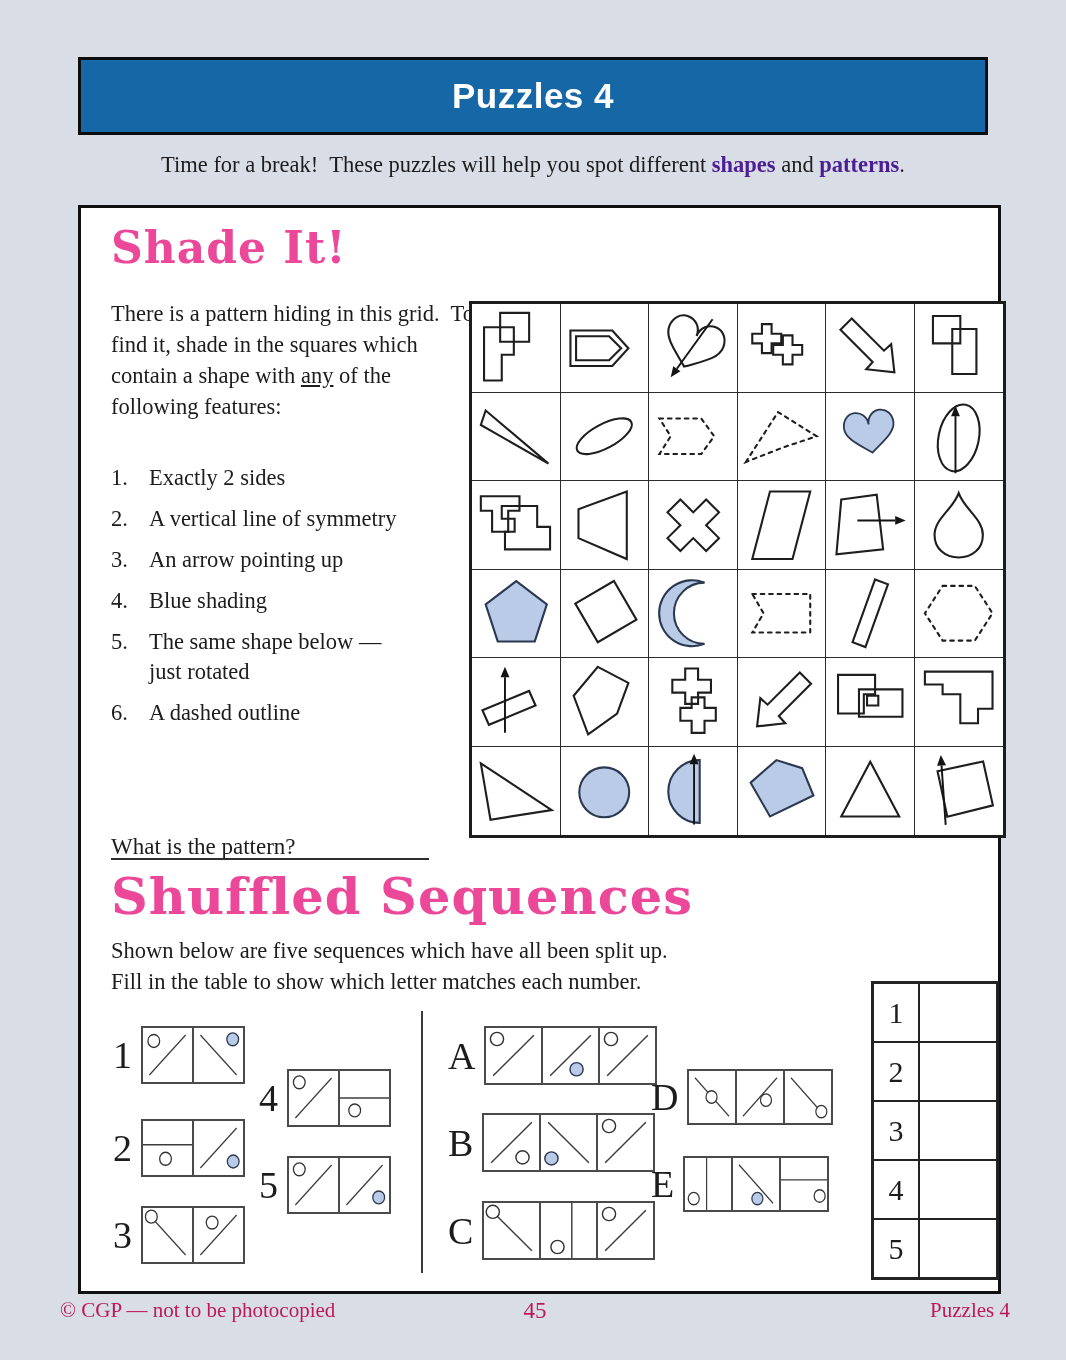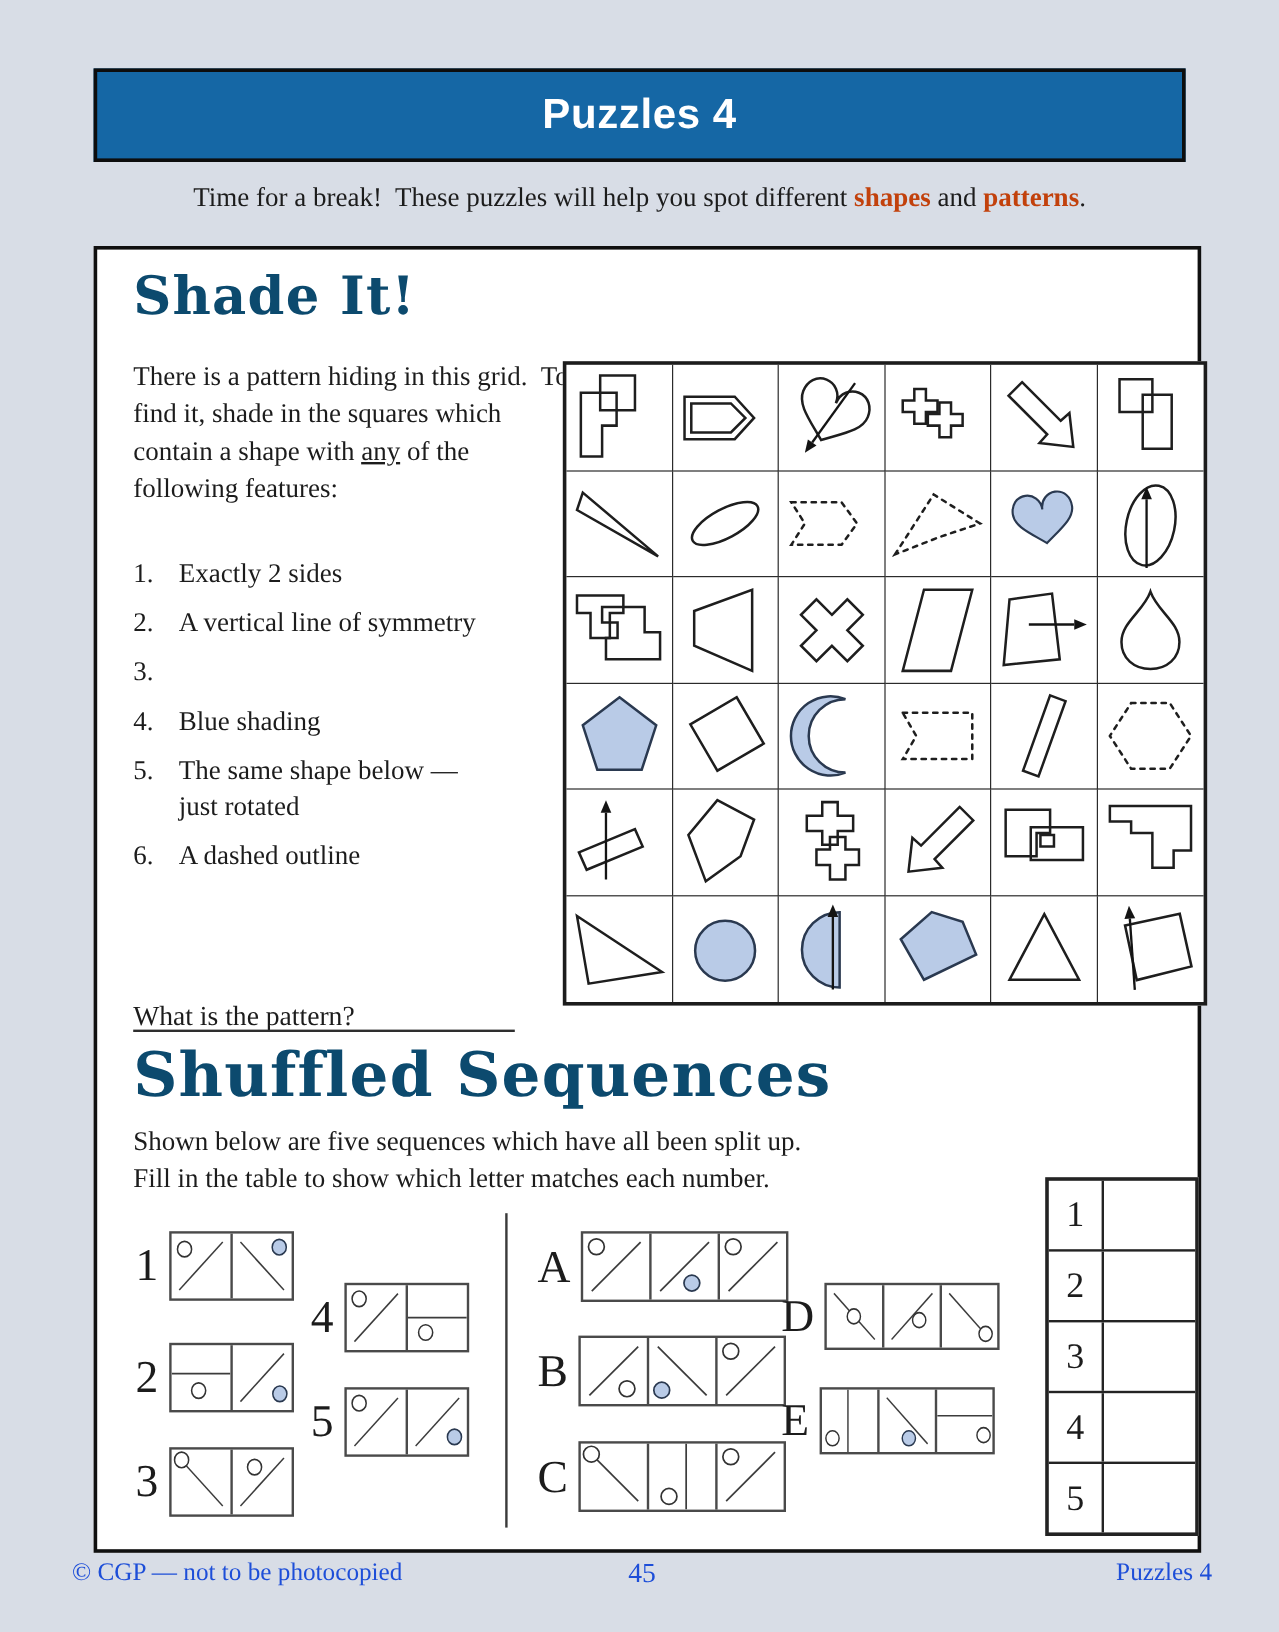--- a/index.html
+++ b/index.html
@@ -5,25 +5,25 @@
   html,body{margin:0;padding:0;background:#c9ced8;}
   .page{position:relative;width:1066px;height:1360px;background:#d8dde6;overflow:hidden;
         font-family:"Liberation Serif",serif;color:#1c1c1c;}
   
   .banner{position:absolute;left:78px;top:57px;width:904px;height:72px;background:#1567a5;
           border:3px solid #0d0d0d;display:flex;align-items:center;justify-content:center;}
   .banner-title{color:#ffffff;font-family:"Liberation Sans",sans-serif;font-weight:bold;
           font-size:35px;letter-spacing:0.5px;}
   
   .intro{position:absolute;left:0;top:152px;width:1066px;text-align:center;font-size:22.5px;}
-  .intro b{color:#c2410c;}
+  .intro b{color:#4c1d95;}
   
   .main-box{position:absolute;left:78px;top:205px;width:917px;height:1083px;background:#ffffff;
           border:3px solid #101010;}
-  .script-title{position:absolute;left:30px;color:#0c4a6e;font-family:"DejaVu Serif",serif;
+  .script-title{position:absolute;left:30px;color:#ec4899;font-family:"DejaVu Serif",serif;
           font-weight:bold;font-size:44px;letter-spacing:1px;}
   #shade-title{top:14px;}
   #shuffle-title{top:658px;font-size:51px;}
   .para{position:absolute;left:30px;top:90px;width:368px;font-size:22.5px;line-height:31px;}
   .para .u{text-decoration:underline;}
   .feature-list{position:absolute;left:30px;top:255px;width:372px;font-size:22.5px;}
   .li{display:flex;margin-bottom:11px;line-height:30px;}
   .li-num{width:38px;flex:0 0 38px;}
   .question{position:absolute;left:30px;top:586px;font-size:23px;margin-top:40px;}
   .answer-line{position:absolute;left:30px;top:650px;width:318px;border-bottom:2px solid #2e2e2e;height:0;}
@@ -50,21 +50,21 @@
   .divider{position:absolute;left:340px;top:803px;width:2px;height:262px;background:#3a3a3a;}
   
   .answer-table{position:absolute;left:790px;top:773px;width:122px;border:3px solid #232323;background:#fff;}
   .ans-row{display:flex;height:57px;border-bottom:2px solid #232323;}
   .ans-row:last-child{border-bottom:none;}
   .ans-num{width:44px;flex:0 0 44px;border-right:2px solid #232323;display:flex;align-items:center;
           justify-content:center;font-size:30px;}
   .ans-blank{flex:1;}
   
   .footer{position:absolute;left:60px;right:56px;top:1298px;display:flex;justify-content:space-between;
-          font-size:21px;color:#1d4ed8;}
+          font-size:21px;color:#be185d;}
   .footer .center{position:absolute;left:0;right:0;text-align:center;font-size:23px;}
 </style>
 </head>
 <body>
 
 <div class="page">
 
   <div class="banner">
     <span class="banner-title">Puzzles 4</span>
   </div>
@@ -85,20 +85,23 @@
           </div>
         </div>
         <div class="li">
           <span class="li-num">2.</span>
           <div>
             <div>A vertical line of symmetry</div>
           </div>
         </div>
         <div class="li">
           <span class="li-num">3.</span>
+          <div>
+            <div>An arrow pointing up</div>
+          </div>
         </div>
         <div class="li">
           <span class="li-num">4.</span>
           <div>
             <div>Blue shading</div>
           </div>
         </div>
         <div class="li">
           <span class="li-num">5.</span>
           <div>

